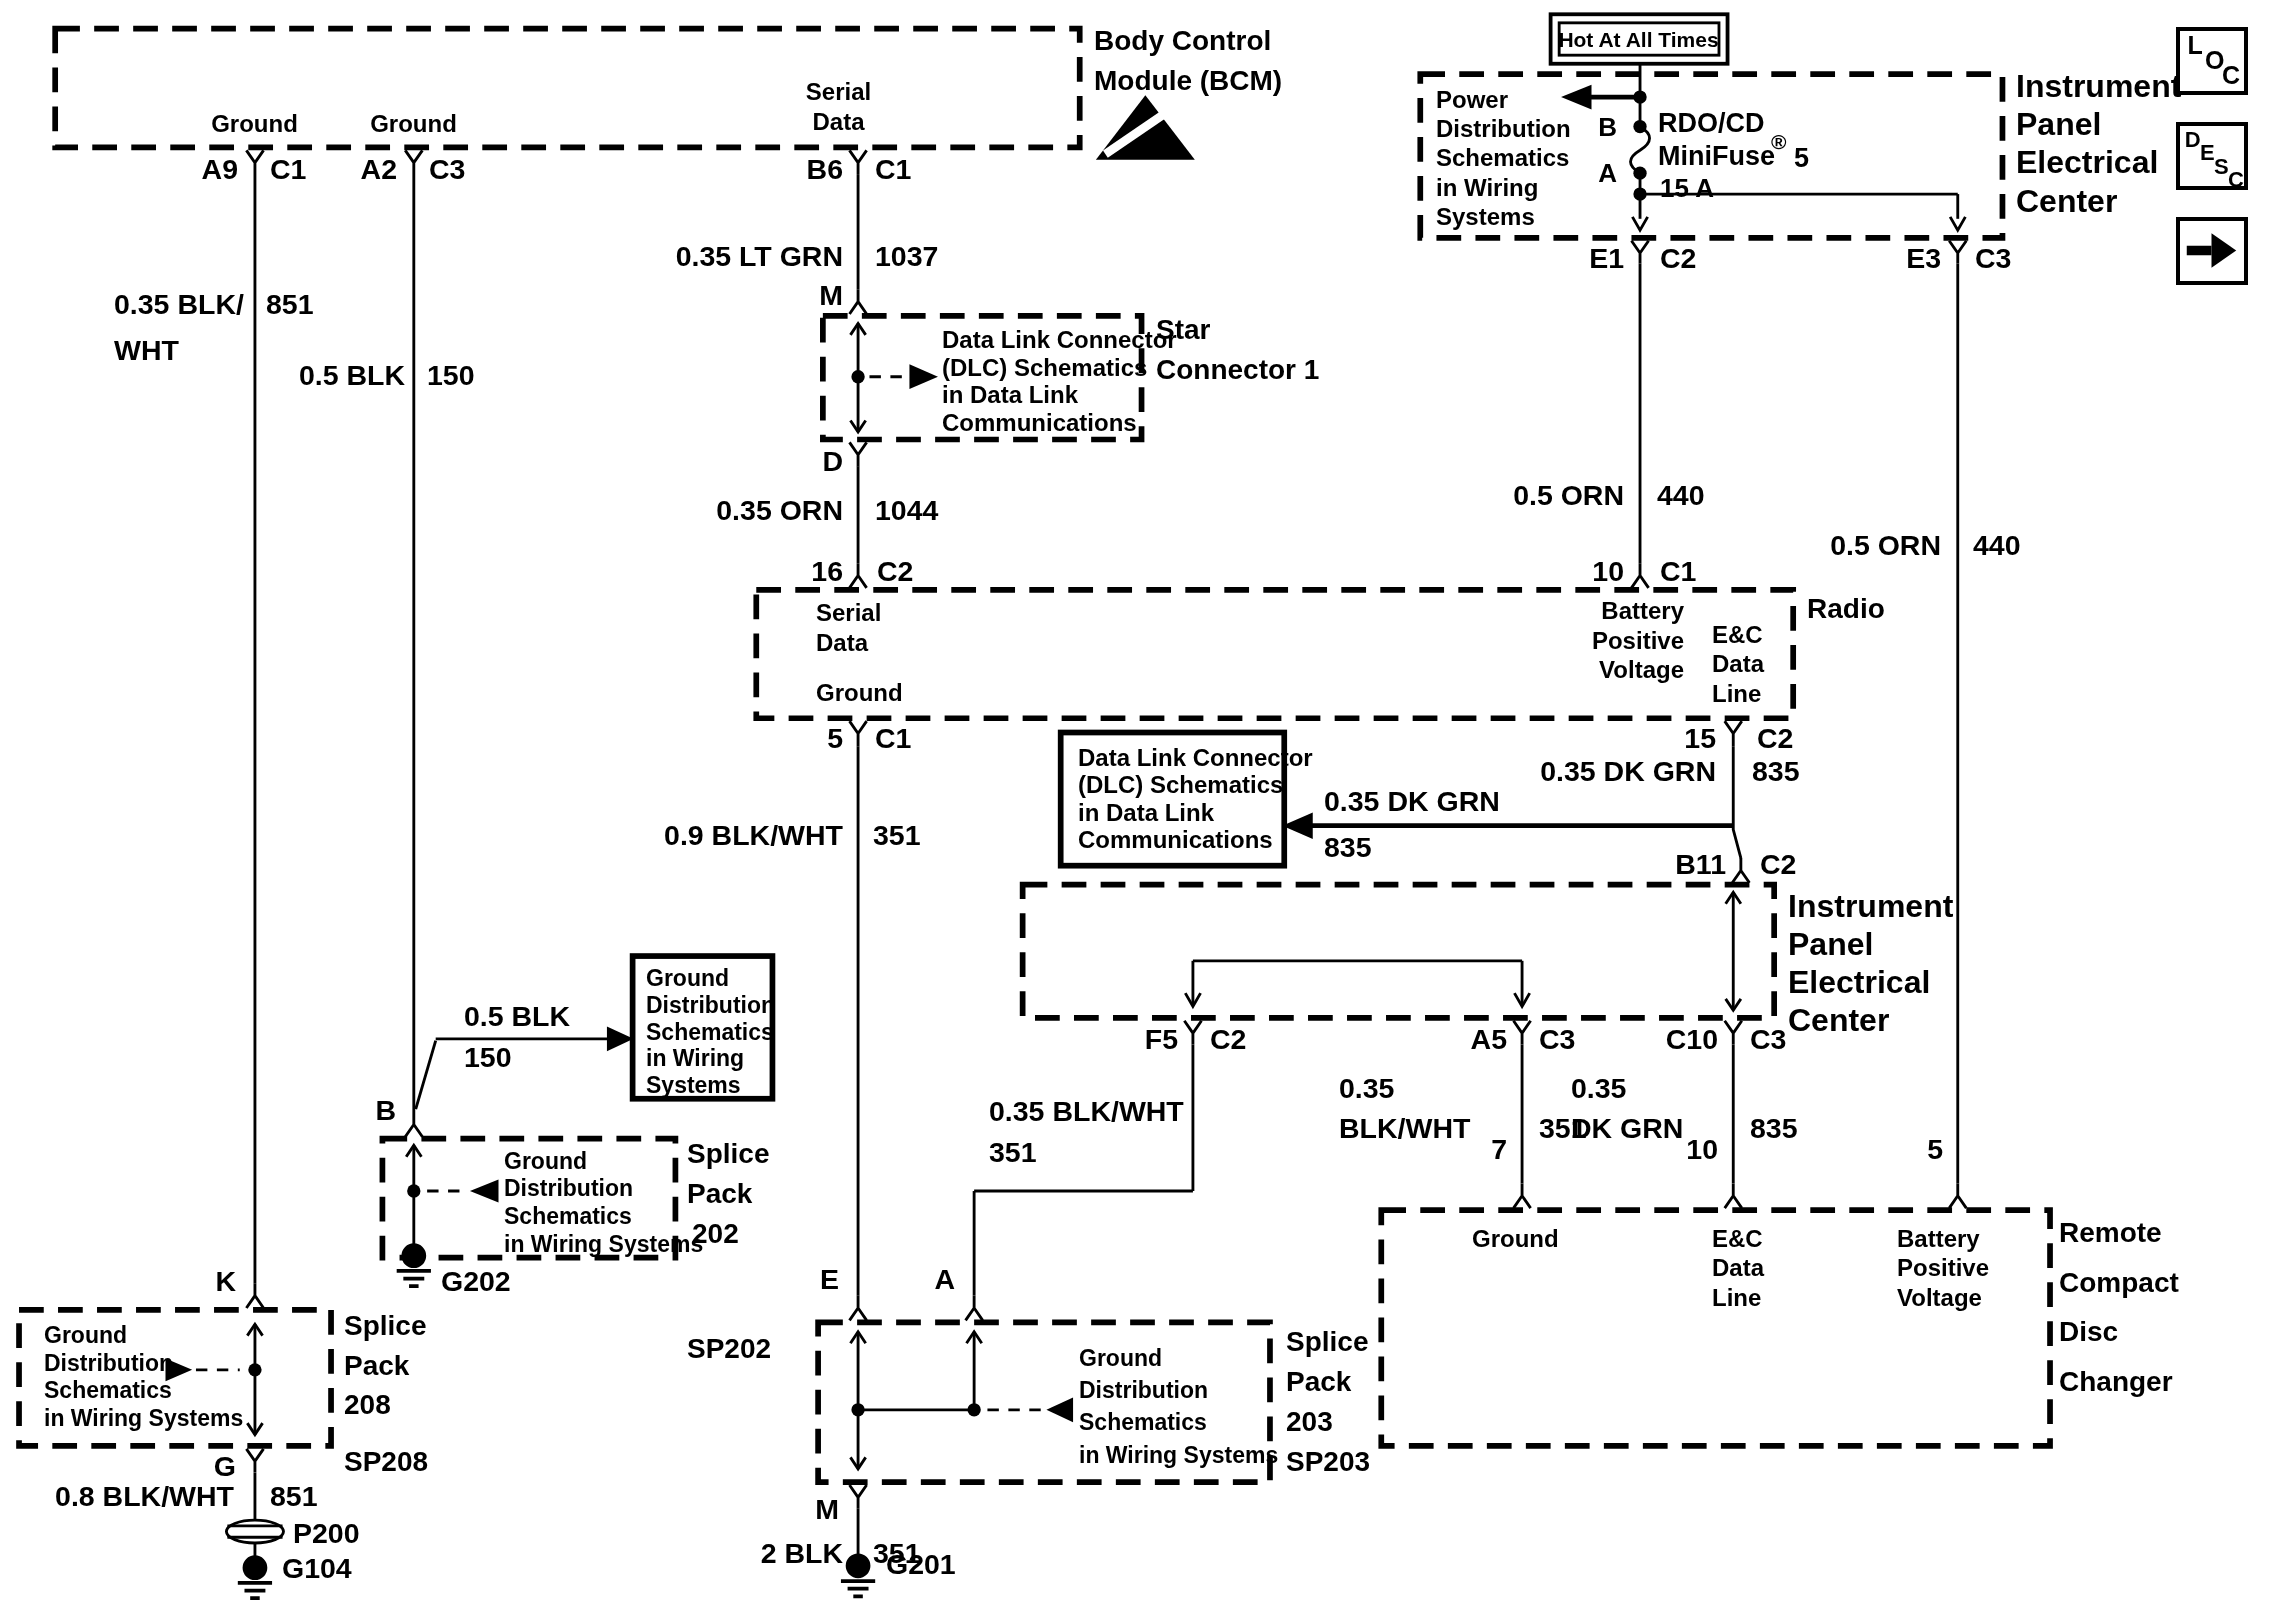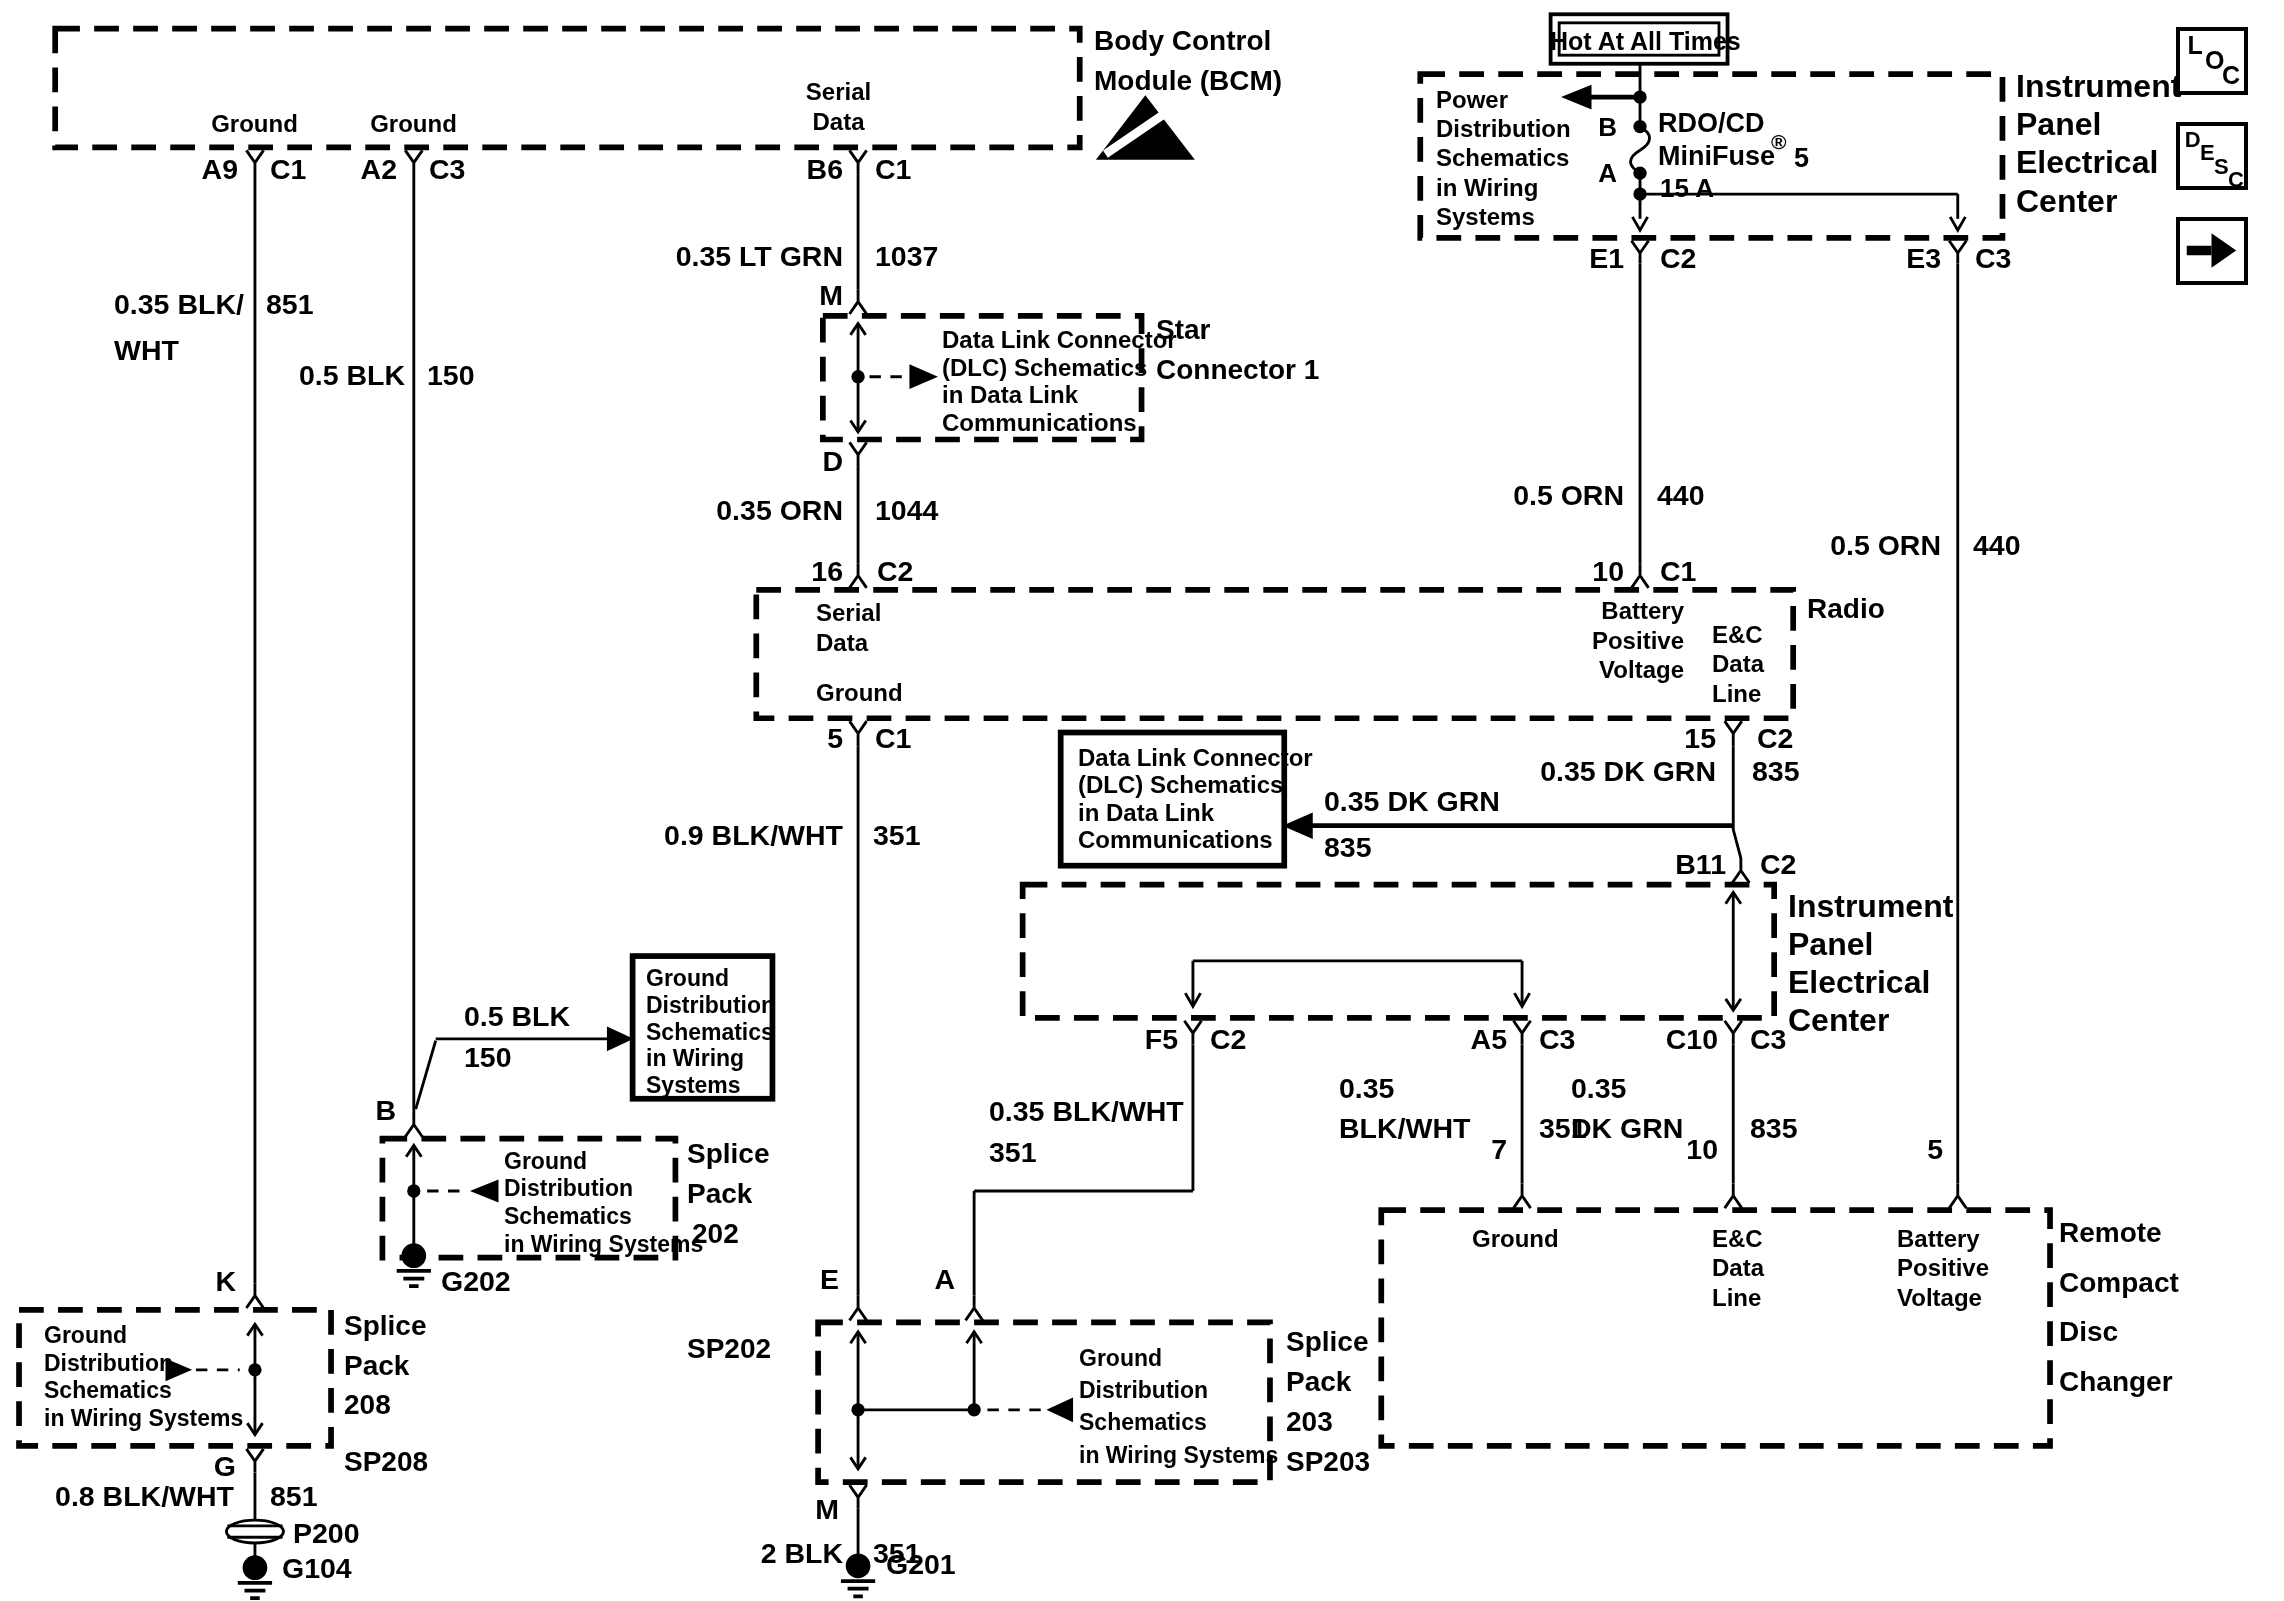--- a/index.html
+++ b/index.html
@@ -1,21 +1,21 @@
 <!DOCTYPE html>
 <html style="font-size:15px"><head>
 <meta charset="utf-8">
 <style>
   html,body{margin:0;padding:0;background:#fff;}
   .stage{position:relative;width:2285px;height:1602px;background:#fff;overflow:hidden;
          font-family:"Liberation Sans",sans-serif;}
   svg.bg{position:absolute;left:0;top:0;}
   .t{position:absolute;font:700 28.5px "Liberation Sans",sans-serif;color:#000;
      white-space:nowrap;line-height:1;}
-  .s22{font-size:21px}.s24{font-size:23px}.s25{font-size:24px}.s26{font-size:25px}
+  .s22{font-size:21px}.s24{font-size:23px}.s25{font-size:24px}.s26{font-size:21px}
   .s27{font-size:26px}.s28{font-size:27px}.s34{font-size:32px}.s36{font-size:28px}
   .ctr{text-align:center;}
   .navbtn{position:absolute;left:2176px;width:72px;height:68px;border:4.8px solid #000;
           box-sizing:border-box;background:#fff;cursor:pointer;}
   .navbtn span{position:absolute;font-weight:700;color:#000;line-height:1;}
 </style>
 </head>
 <body>
 
 <div class="stage">

